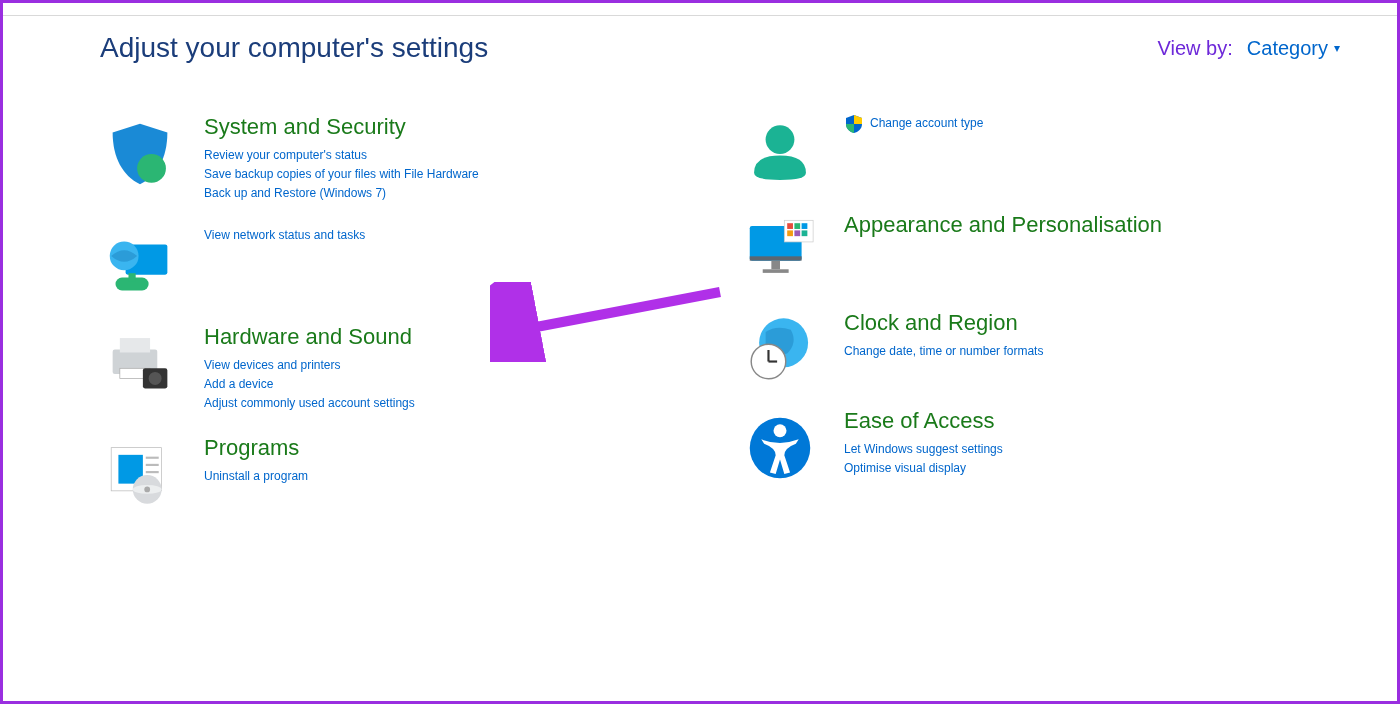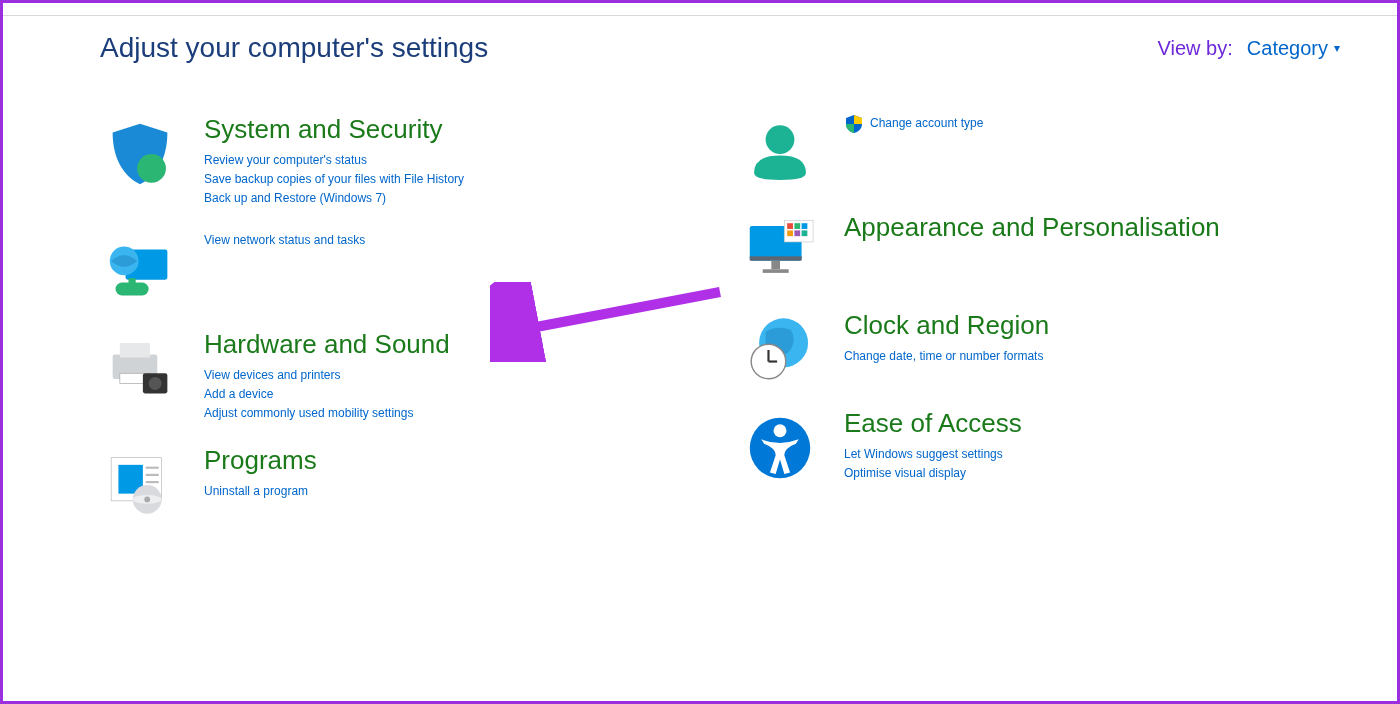--- a/index.html
+++ b/index.html
@@ -63,21 +63,21 @@
   }
   .icon-wrap {
     width: 80px;
     display:flex;
     justify-content:center;
     padding-top:4px;
   }
   .cat-body { flex:1; }
   .cat-title {
     color: #1a7a1a;
-    font-size: 26px;
+    font-size: 22px;
     font-weight: 400;
     margin-bottom: 6px;
     cursor: pointer;
   }
   .cat-link {
     color: #0066cc;
     font-size: 12px;
     line-height: 1.6;
     cursor: pointer;
     display: block;
@@ -115,21 +115,21 @@
       <div class="category">
         <div class="icon-wrap">
           <svg width="72" height="72" viewBox="0 0 100 100">
             <path d="M50 8 L88 20 C88 55 74 80 50 92 C26 80 12 55 12 20 Z" fill="#1a8ad6"></path>
             <circle cx="66" cy="70" r="20" fill="#2bb673"></circle>
           </svg>
         </div>
         <div class="cat-body">
           <div class="cat-title">System and Security</div>
           <span class="cat-link">Review your computer's status</span>
-          <span class="cat-link">Save backup copies of your files with File History</span>
+          <span class="cat-link">Save backup copies of your files with File Hardware</span>
           <span class="cat-link">Back up and Restore (Windows 7)</span>
         </div>
       </div>
 
       <div class="category">
         <div class="icon-wrap">
           <svg width="72" height="72" viewBox="0 0 100 100">
             <rect x="30" y="20" width="58" height="42" rx="3" fill="#0099e5"></rect>
             <circle cx="28" cy="36" r="20" fill="#3ab5f0"></circle>
             <path d="M10 36 Q28 20 46 36 Q28 52 10 36" fill="#2b9cd8"></path>
@@ -149,21 +149,21 @@
             <rect x="22" y="14" width="42" height="20" fill="#e6e8ea"></rect>
             <rect x="22" y="56" width="42" height="14" fill="#ffffff" stroke="#aaa"></rect>
             <rect x="54" y="56" width="34" height="28" rx="3" fill="#333"></rect>
             <circle cx="71" cy="70" r="9" fill="#555"></circle>
           </svg>
         </div>
         <div class="cat-body">
           <div class="cat-title">Hardware and Sound</div>
           <span class="cat-link">View devices and printers</span>
           <span class="cat-link">Add a device</span>
-          <span class="cat-link">Adjust commonly used mobility settings</span>
+          <span class="cat-link">Adjust commonly used account settings</span>
         </div>
       </div>
 
       <div class="category">
         <div class="icon-wrap">
           <svg width="72" height="72" viewBox="0 0 100 100">
             <rect x="10" y="12" width="70" height="60" fill="#fff" stroke="#bbb"></rect>
             <rect x="20" y="22" width="34" height="40" fill="#0099e5"></rect>
             <line x1="58" y1="26" x2="76" y2="26" stroke="#bbb" stroke-width="3"></line>
             <line x1="58" y1="36" x2="76" y2="36" stroke="#bbb" stroke-width="3"></line>

